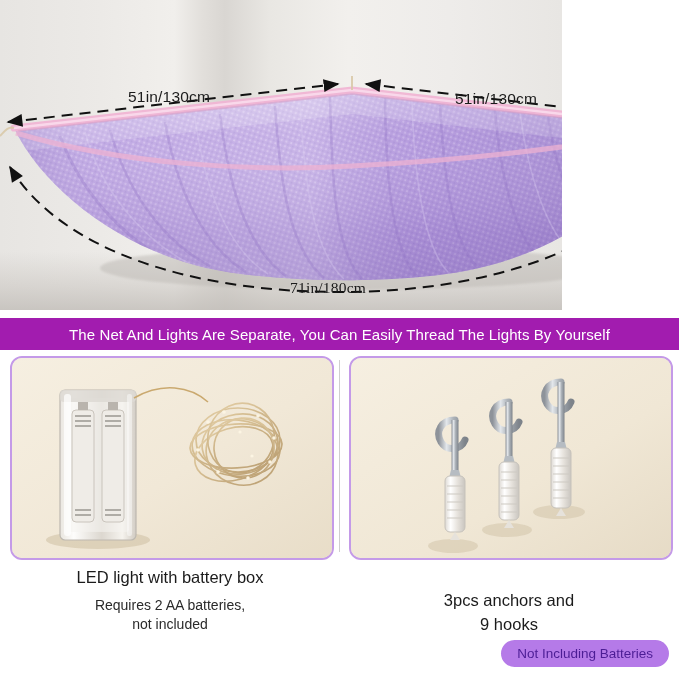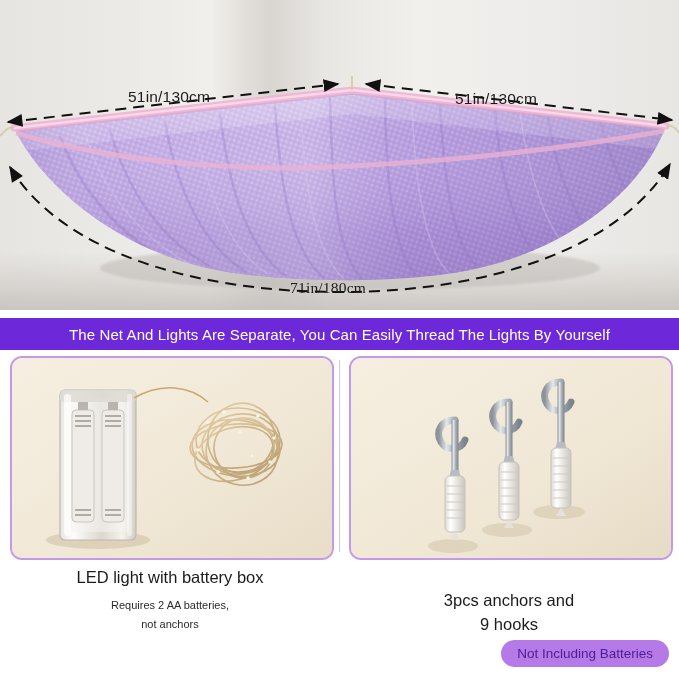--- a/index.html
+++ b/index.html
@@ -12,21 +12,21 @@
     height: 679px;
     font-family: "Liberation Sans", sans-serif;
     overflow: hidden;
     position: relative;
   }
 
   
   #top-panel {
     position: absolute;
     left: 0; top: 0;
-    width: 679px; height: 310px;
+    width: 562px; height: 310px;
     overflow: hidden;
     background: #e9e7e4;
   }
   
   #backdrop {
     position: absolute; inset: 0;
     background:
       linear-gradient(to right,
         #e7e5e2 0%,
         #eceae7 18%,
@@ -55,21 +55,21 @@
   }
   #label-top-left  { left: 128px; top: 88px; }
   #label-top-right { left: 455px; top: 90px; }
   #label-bottom    { left: 290px; top: 279px; font-family: Liberation Serif, serif; }
 
   
   #banner {
     position: absolute;
     left: 0; top: 318px;
     width: 679px; height: 32px;
-    background: #6d28d9;
+    background: #a21caf;
     display: flex;
     align-items: center;
     justify-content: center;
   }
   #banner-text {
     color: #ffffff;
     font-size: 15px;
     letter-spacing: .1px;
     white-space: nowrap;
   }
@@ -99,21 +99,21 @@
     position: absolute;
     width: 320px;
     text-align: center;
     color: #1b1b1b;
   }
   .caption-title {
     font-size: 16.5px;
     top: 212px;
   }
   .caption-sub {
-    font-size: 11px;
+    font-size: 14px;
     top: 240px;
     line-height: 19px;
     color: #2a2a2a;
   }
   #caption-left-title  { left: 10px; }
   #caption-left-sub    { left: 10px; }
   #caption-right-title { left: 349px; top: 212px; line-height: 24px; margin-top: 20px;}
 
   
   #badge {
@@ -386,21 +386,21 @@
         <path d="M14,120 l-5,8 h10 z" fill="#e6e2db"></path>
       </g>
     </svg>
   </div>
 
   <div class="divider-v"></div>
 
   <div class="caption caption-title" id="caption-left-title">LED light with battery box</div>
   <div class="caption caption-sub" id="caption-left-sub">
     <div>Requires 2 AA batteries,</div>
-    <div>not anchors</div>
+    <div>not included</div>
   </div>
 
   <div class="caption caption-title" id="caption-right-title">
     <div>3pcs anchors and</div>
     <div>9 hooks</div>
   </div>
 
   <div id="badge">Not Including Batteries</div>
 </div>
 

